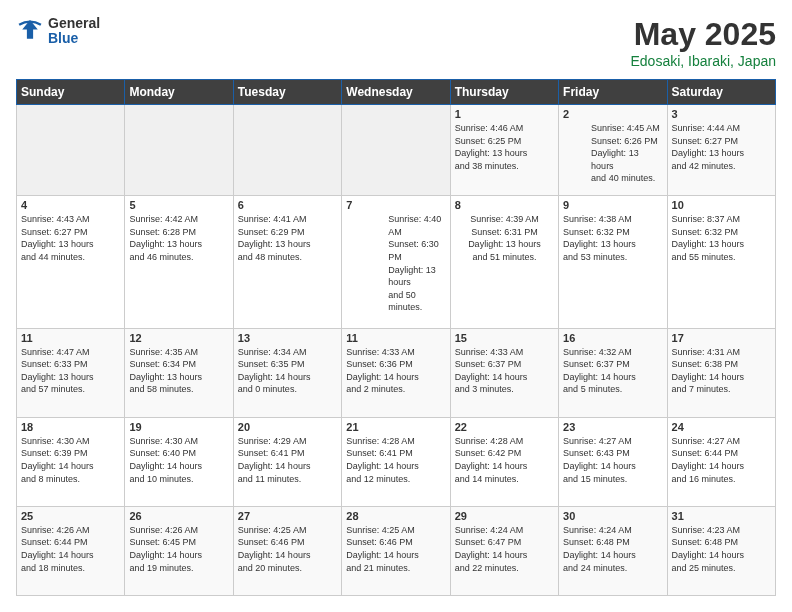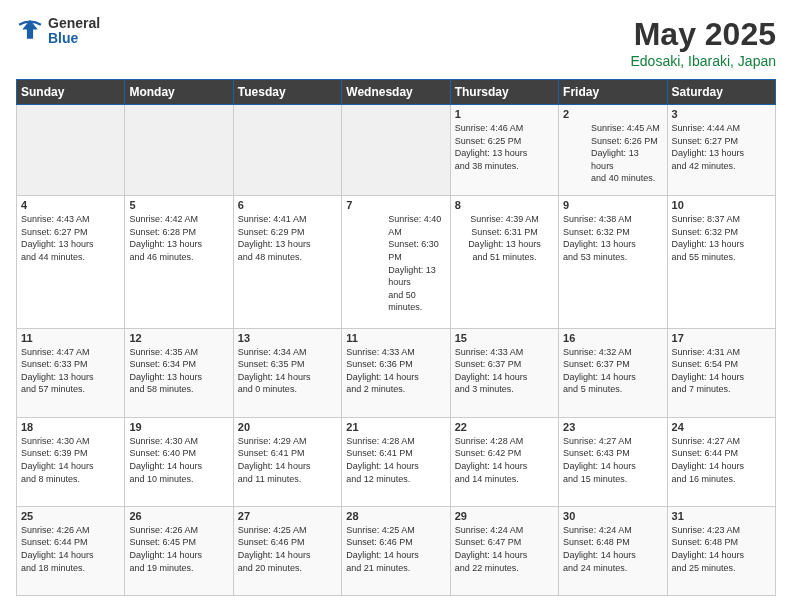--- a/index.html
+++ b/index.html
@@ -258,21 +258,21 @@
           <td>
             <span class="day-num">16</span>
             <div class="day-info" style="white-space: pre-line;">Sunrise: 4:32 AM
 Sunset: 6:37 PM
 Daylight: 14 hours
 and 5 minutes.</div>
           </td>
           <td>
             <span class="day-num">17</span>
             <div class="day-info" style="white-space: pre-line;">Sunrise: 4:31 AM
-Sunset: 6:54 PM
+Sunset: 6:38 PM
 Daylight: 14 hours
 and 7 minutes.</div>
           </td>
         </tr>
         <tr>
           <td>
             <span class="day-num">18</span>
             <div class="day-info" style="white-space: pre-line;">Sunrise: 4:30 AM
 Sunset: 6:39 PM
 Daylight: 14 hours

